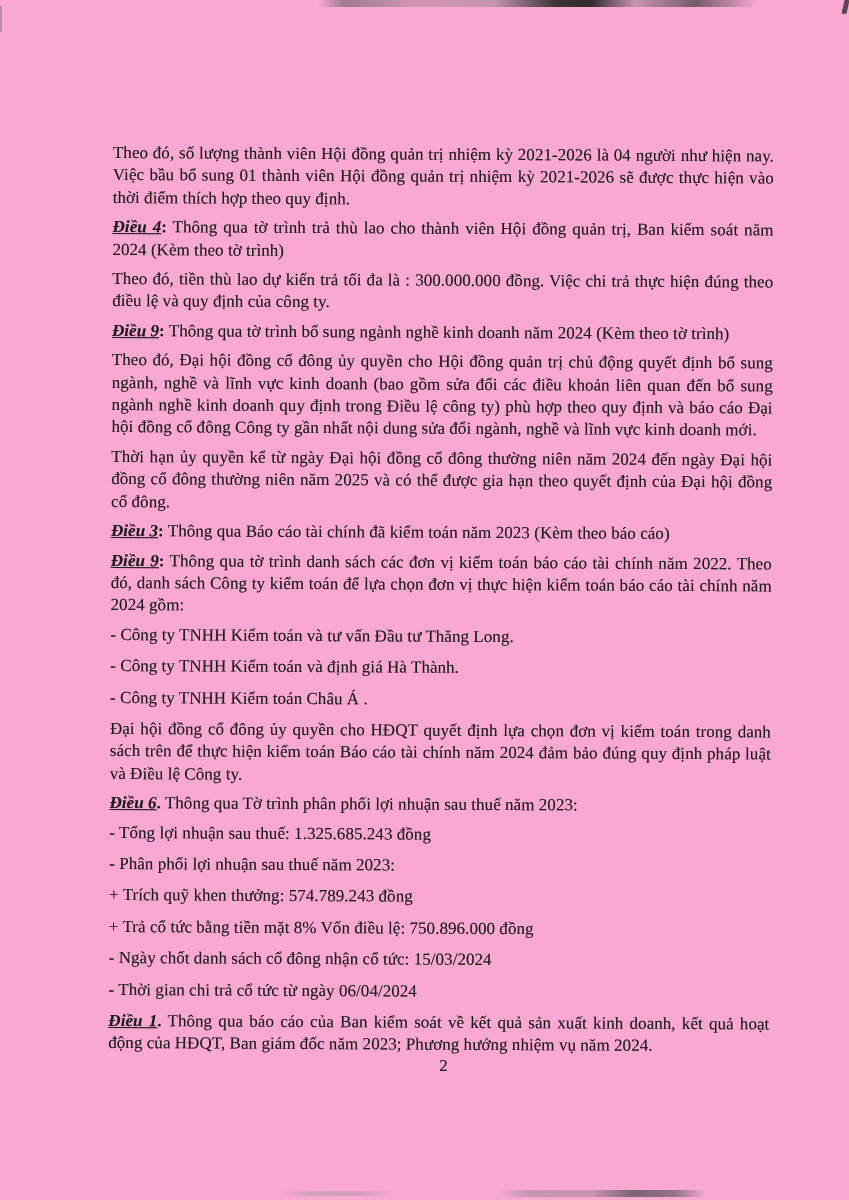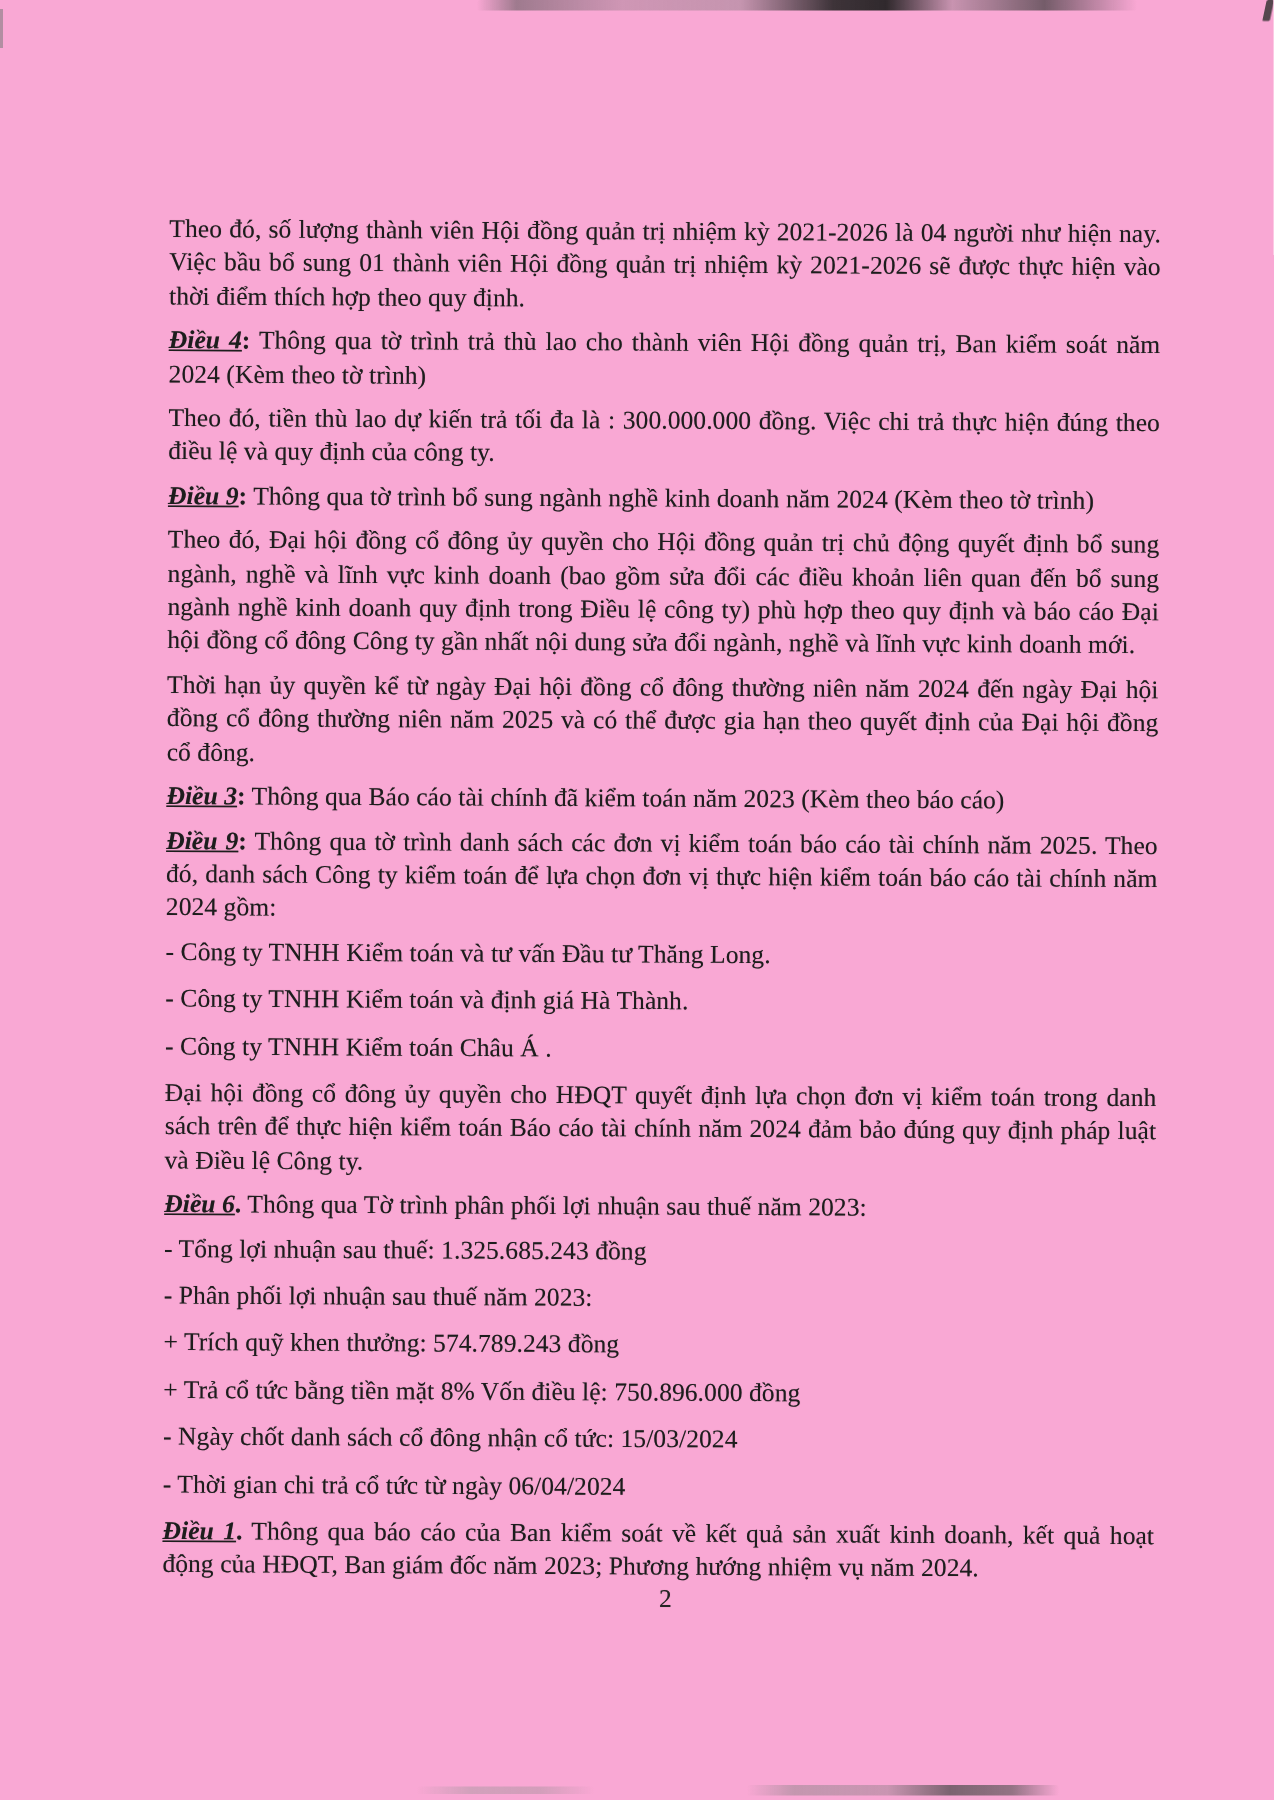--- a/index.html
+++ b/index.html
@@ -87,21 +87,21 @@
     <p>Theo đó, tiền thù lao dự kiến trả tối đa là : 300.000.000 đồng. Việc chi trả thực hiện đúng theo điều lệ và quy định của công ty.</p>
 
     <p><span class="a-label">Điều 9</span><span class="a-sep">:</span><span> Thông qua tờ trình bổ sung ngành nghề kinh doanh năm 2024 (Kèm theo tờ trình)</span></p>
 
     <p>Theo đó, Đại hội đồng cổ đông ủy quyền cho Hội đồng quản trị chủ động quyết định bổ sung ngành, nghề và lĩnh vực kinh doanh (bao gồm sửa đổi các điều khoản liên quan đến bổ sung ngành nghề kinh doanh quy định trong Điều lệ công ty) phù hợp theo quy định và báo cáo Đại hội đồng cổ đông Công ty gần nhất nội dung sửa đổi ngành, nghề và lĩnh vực kinh doanh mới.</p>
 
     <p>Thời hạn ủy quyền kể từ ngày Đại hội đồng cổ đông thường niên năm 2024 đến ngày Đại hội đồng cổ đông thường niên năm 2025 và có thể được gia hạn theo quyết định của Đại hội đồng cổ đông.</p>
 
     <p><span class="a-label">Điều 3</span><span class="a-sep">:</span><span> Thông qua Báo cáo tài chính đã kiểm toán năm 2023 (Kèm theo báo cáo)</span></p>
 
-    <p><span class="a-label">Điều 9</span><span class="a-sep">:</span><span> Thông qua tờ trình danh sách các đơn vị kiểm toán báo cáo tài chính năm 2025. Theo đó, danh sách Công ty kiểm toán để lựa chọn đơn vị thực hiện kiểm toán báo cáo tài chính năm 2024 gồm:</span></p>
+    <p><span class="a-label">Điều 9</span><span class="a-sep">:</span><span> Thông qua tờ trình danh sách các đơn vị kiểm toán báo cáo tài chính năm 2022. Theo đó, danh sách Công ty kiểm toán để lựa chọn đơn vị thực hiện kiểm toán báo cáo tài chính năm 2024 gồm:</span></p>
 
     <p class="list">- Công ty TNHH Kiểm toán và tư vấn Đầu tư Thăng Long.</p>
     <p class="list">- Công ty TNHH Kiểm toán và định giá Hà Thành.</p>
     <p class="list">- Công ty TNHH Kiểm toán Châu Á .</p>
 
     <p>Đại hội đồng cổ đông ủy quyền cho HĐQT quyết định lựa chọn đơn vị kiểm toán trong danh sách trên để thực hiện kiểm toán Báo cáo tài chính năm 2024 đảm bảo đúng quy định pháp luật và Điều lệ Công ty.</p>
 
     <p><span class="a-label">Điều 6</span><span class="a-sep">.</span><span> Thông qua Tờ trình phân phối lợi nhuận sau thuế năm 2023:</span></p>
 
     <p class="list">- Tổng lợi nhuận sau thuế: 1.325.685.243 đồng</p>

